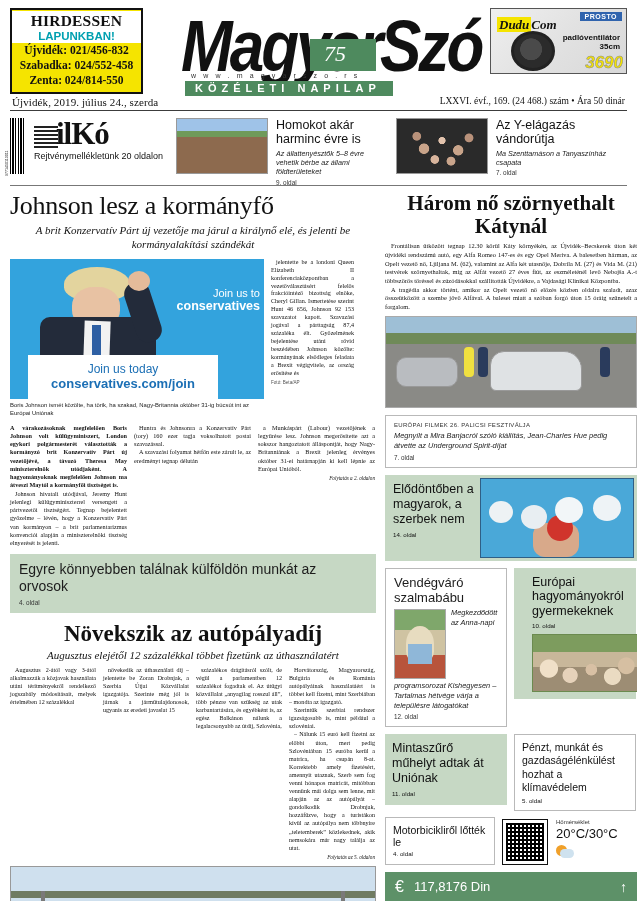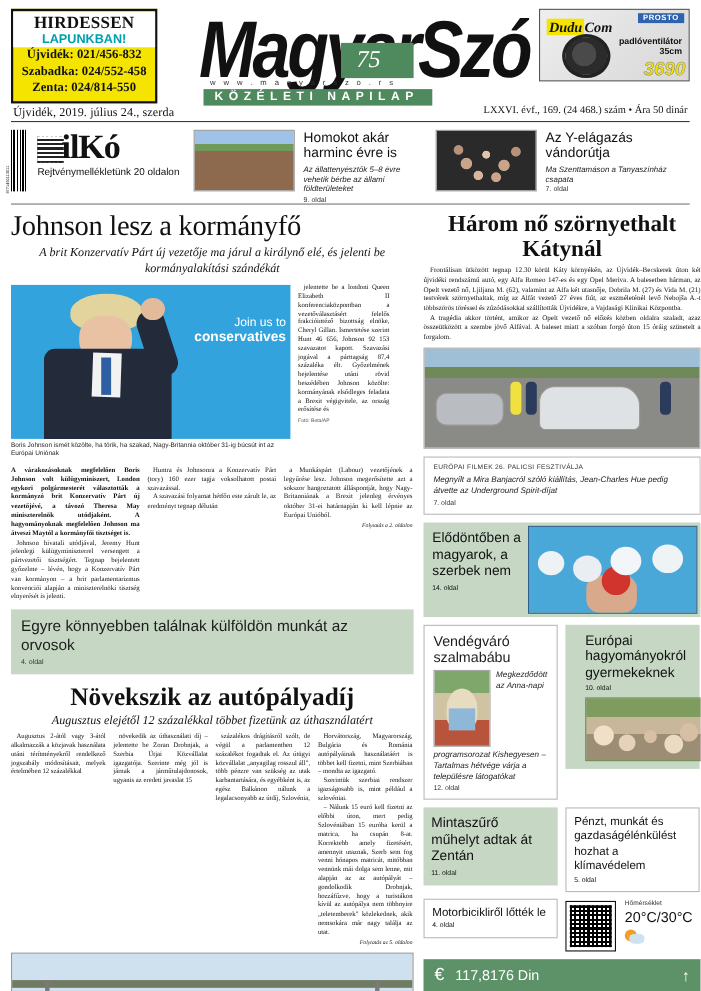--- a/index.html
+++ b/index.html
@@ -160,21 +160,21 @@
 
   .grid3 { display:flex; gap:7px; margin-top:7px; align-items:flex-start;}
   .mz { width:122px; background:#c6d8c4; padding:7px 7px 8px 7px;}
   .mz h3 { font-family:"Liberation Sans",sans-serif; font-weight:normal; font-size:12.5px; line-height:1.2;}
   .mz .pg { font-family:"Liberation Sans",sans-serif; font-size:6.2px; margin-top:4px;}
   .pz { width:122px; border:1px solid #b9b9b9; padding:6px 7px;}
   .pz h3 { font-family:"Liberation Sans",sans-serif; font-weight:normal; font-size:10.5px; line-height:1.25;}
   .pz .pg { font-family:"Liberation Sans",sans-serif; font-size:6.2px; margin-top:3px;}
 
   .grid4 { display:flex; gap:7px; margin-top:6px; align-items:flex-start;}
-  .mb { width:122px; border:1px solid #b9b9b9; padding:6px 7px 7px 7px;}
+  .mb { width:110px; border:1px solid #b9b9b9; padding:6px 7px 7px 7px;}
   .mb h3 { font-family:"Liberation Sans",sans-serif; font-weight:normal; font-size:10.5px;}
   .mb .pg { font-family:"Liberation Sans",sans-serif; font-size:6.2px; margin-top:2px;}
   .wx { width:122px; display:flex; gap:8px; align-items:flex-start; padding-top:2px;}
   .qr { width:46px; height:46px; border:1.5px solid #111; padding:3px; background:#fff;}
   .qr-inner { width:100%; height:100%; background-image:
      repeating-linear-gradient(90deg,#000 0 2px,#fff 2px 4px),
      repeating-linear-gradient(0deg,#000 0 2px,transparent 2px 4px);
      background-blend-mode: multiply;}
   .wx-txt .lbl { font-family:"Liberation Sans",sans-serif; font-size:6px; color:#333;}
   .wx-txt .temp { font-family:"Liberation Sans",sans-serif; font-size:13px; color:#111; margin-top:1px;}
@@ -273,20 +273,24 @@
             <div class="face"></div>
             <div class="suit"></div>
             <div class="shirt"></div>
             <div class="tie"></div>
             <div class="arm"></div>
             <div class="hand"></div>
             <div class="slogan">
               <span>Join us to</span>
               <b>conservatives</b>
             </div>
+            <div class="podium">
+              <div class="p1">Join us today</div>
+              <div class="p2">conservatives.com/join</div>
+            </div>
           </div>
           <div class="cap">Boris Johnson ismét közölte, ha törik, ha szakad, Nagy-Britannia október 31-ig búcsút int az Európai Uniónak</div>
         </div>
         <div class="side-col">
           <p>jelentette be a londoni Queen Elizabeth II konferenciaközpontban a vezetőválasztásért felelős frakcióintéző bizottság elnöke, Cheryl Gillan. Ismertetése szerint Hunt 46 656, Johnson 92 153 szavazatot kapott. Szavazási jogával a párttagság 87,4 százaléka élt. Győzelmének bejelentése utáni rövid beszédében Johnson közölte: kormányának elsődleges feladata a Brexit végigvitele, az ország erősítése és</p>
           <div class="credit">Fotó: Beta/AP</div>
         </div>
       </div>
 
       <div class="cols3">
@@ -385,21 +389,21 @@
         </div>
         <div class="eh">
           <h3>Európai hagyományokról gyermekeknek</h3>
           <div class="pg">10. oldal</div>
           <div class="eh-photo"></div>
         </div>
       </div>
 
       <div class="grid3">
         <div class="mz">
-          <h3>Mintaszűrő műhelyt adtak át Zentán</h3>
+          <h3>Mintaszűrő műhelyt adtak át Uniónak</h3>
           <div class="pg">11. oldal</div>
         </div>
         <div class="pz">
           <h3>Pénzt, munkát és gazdaságélénkülést hozhat a klímavédelem</h3>
           <div class="pg">5. oldal</div>
         </div>
       </div>
 
       <div class="grid4">
         <div class="mb">

